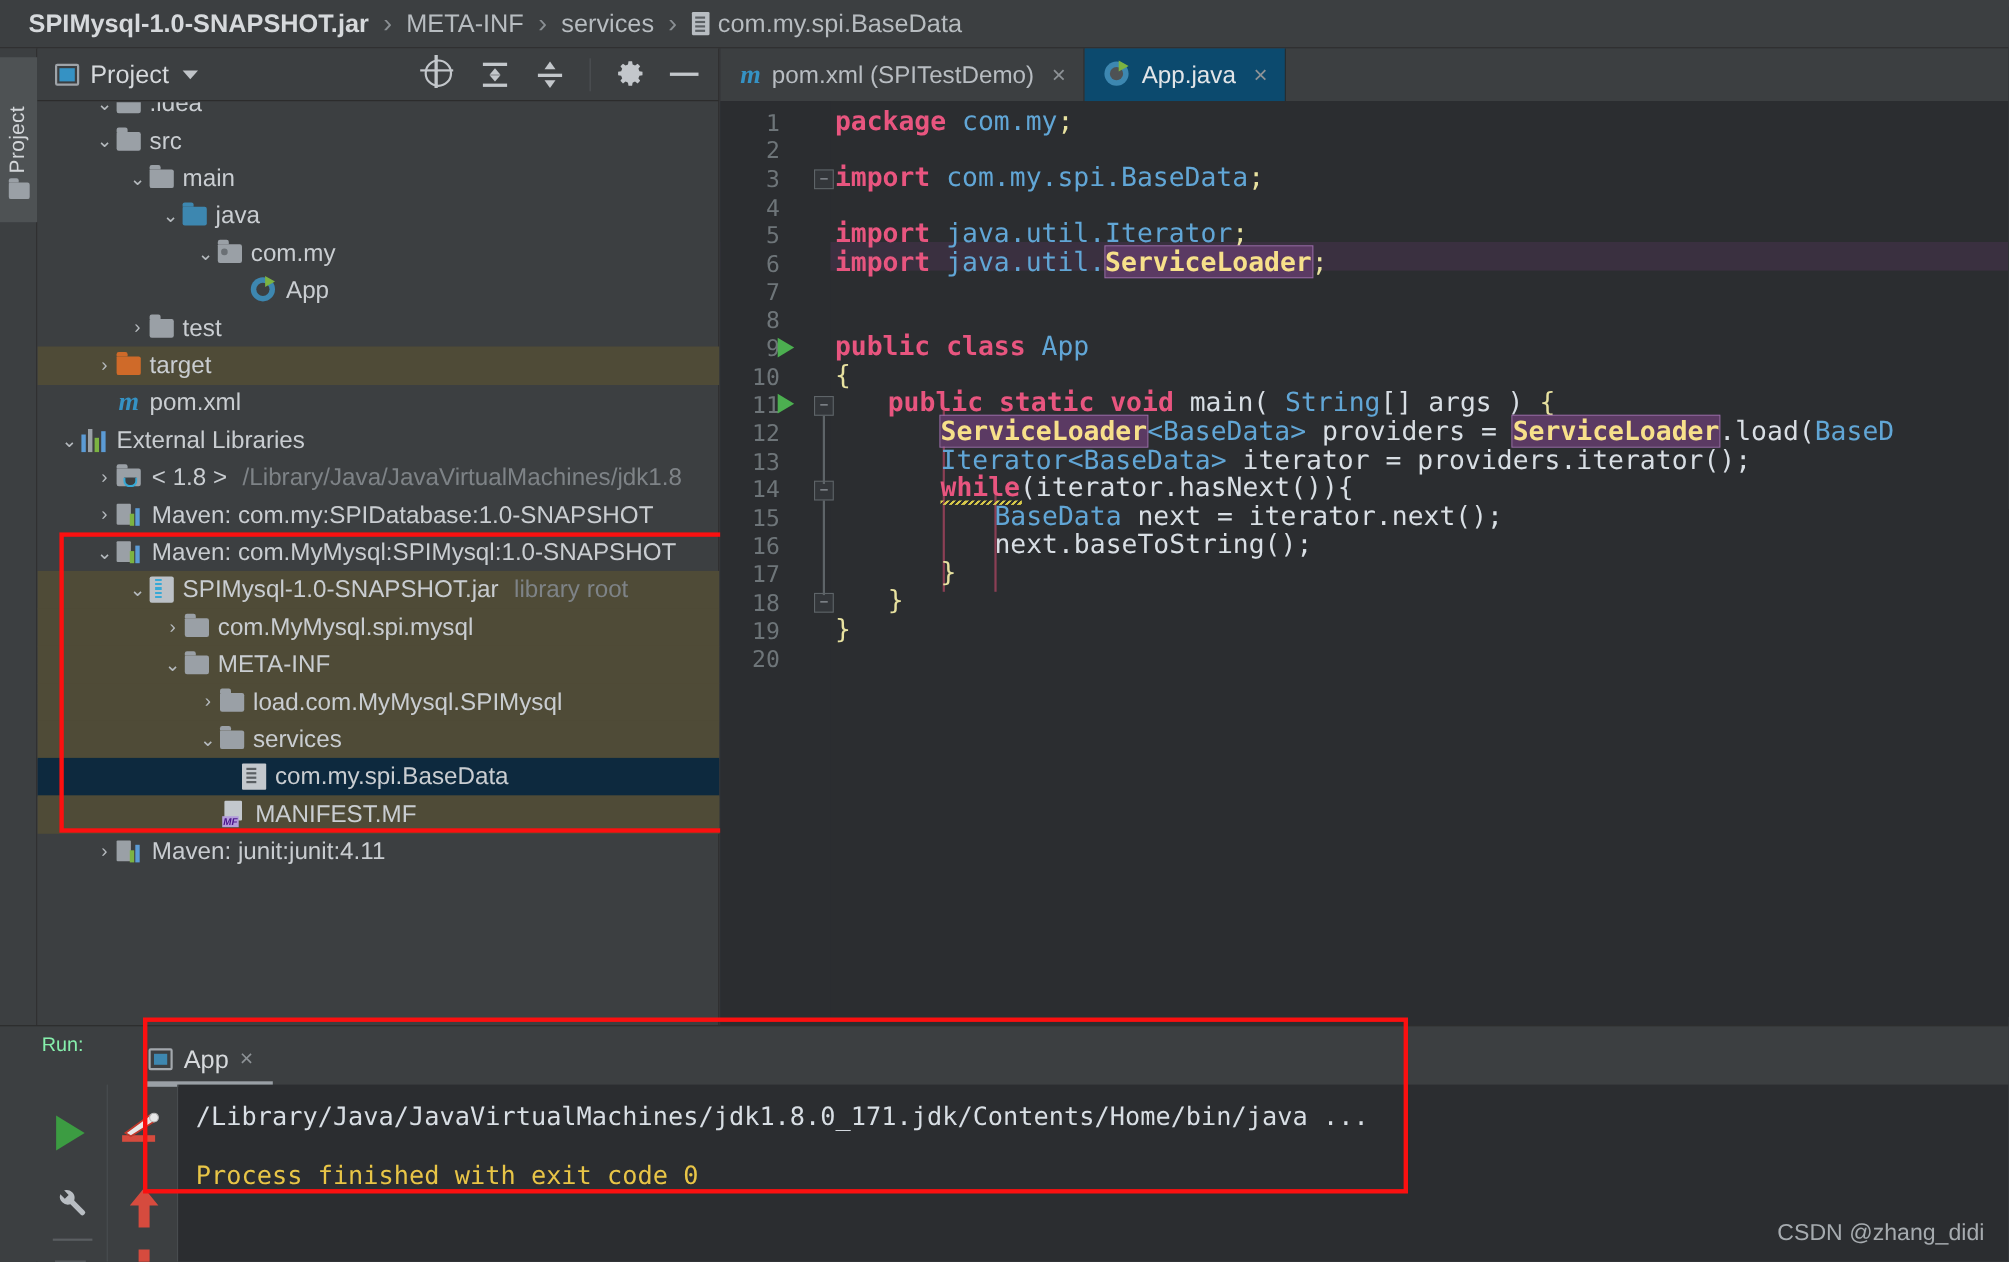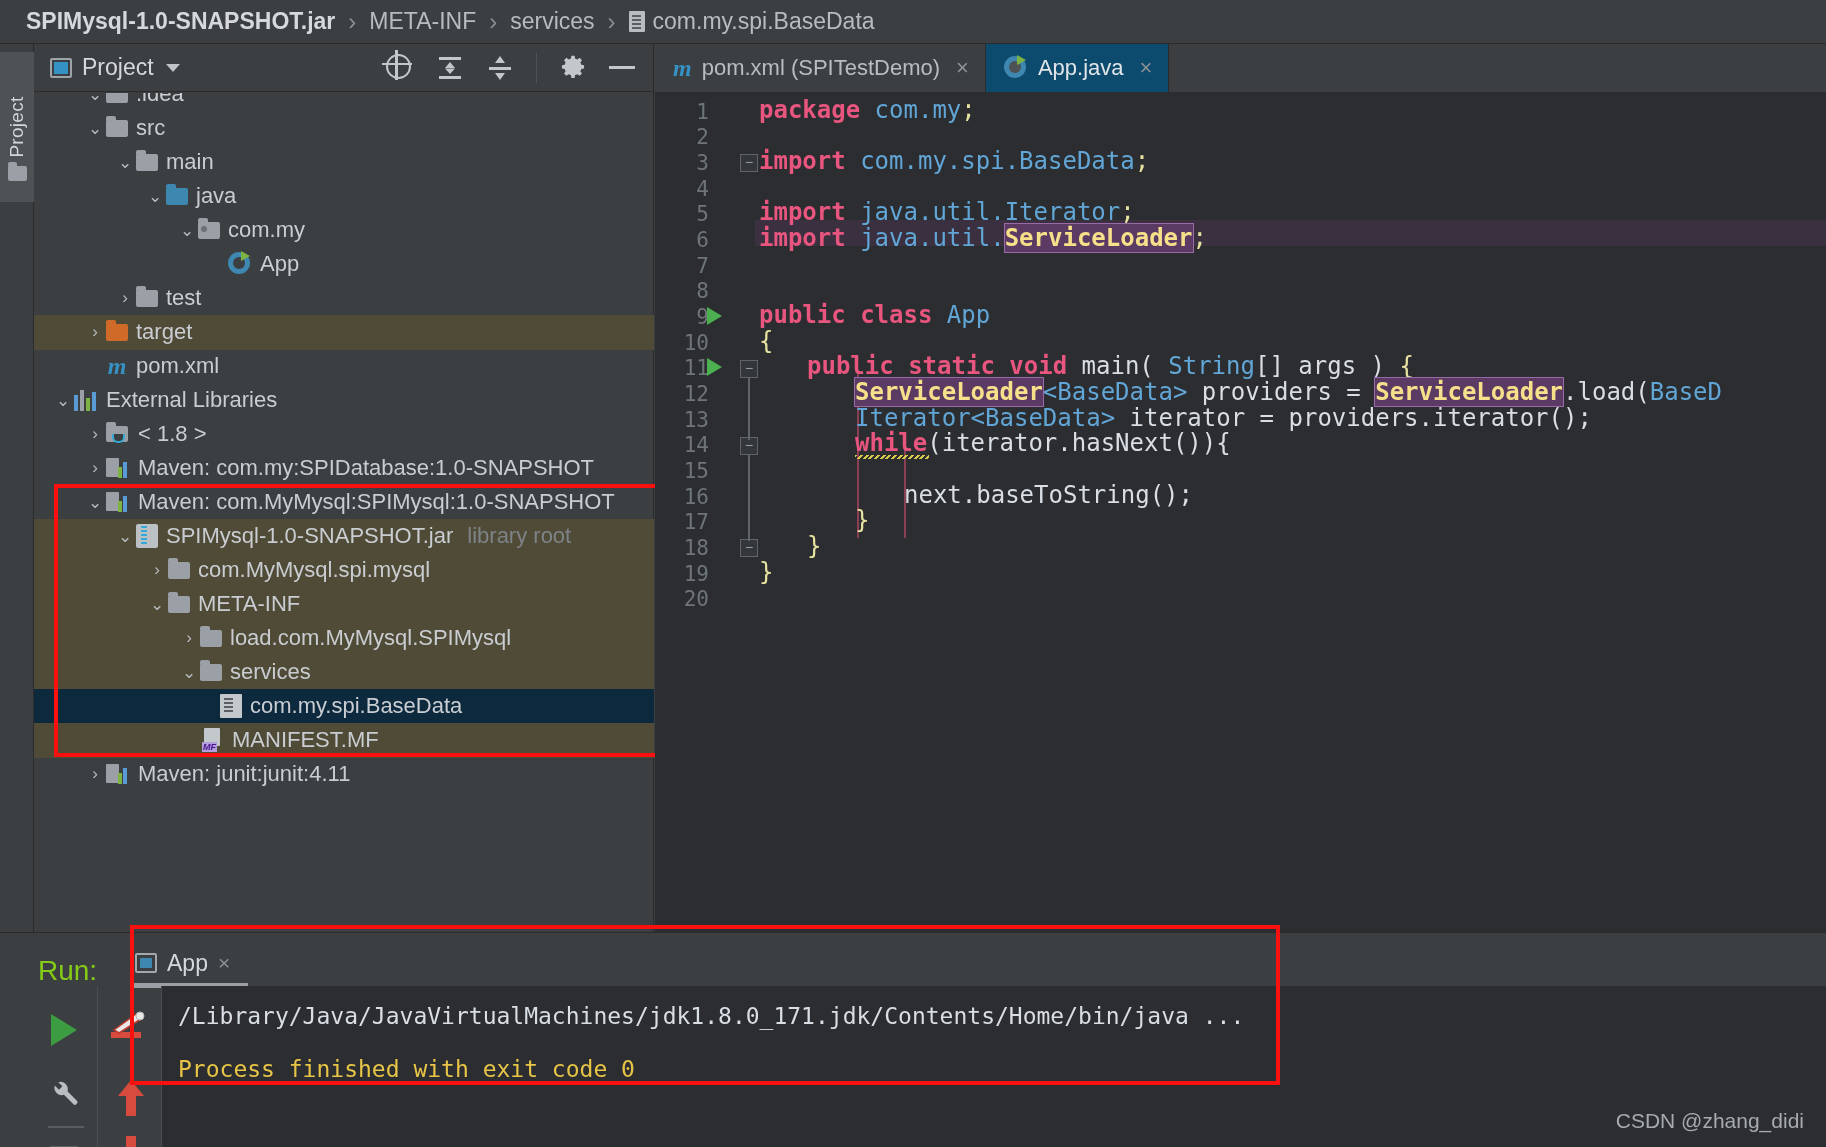--- a/index.html
+++ b/index.html
@@ -200,21 +200,21 @@
     position:absolute; height:4px;
     background:repeating-linear-gradient(135deg,#d7c94a 0 2px, transparent 2px 4px);
   }
 
   
   .run-panel{
     position:absolute; left:0; top:932px; right:0; bottom:0; background:#3c3f41;
     border-top:1px solid #2b2b2b;
   }
   .run-label{
-    position:absolute; left:38px; top:22px; font-size:28px; color:#84cc16;
+    position:absolute; left:38px; top:6px; font-size:18px; color:#86efac;
   }
   .run-tab{
     position:absolute; left:125px; top:8px; height:44px; display:flex; align-items:center; gap:10px;
     padding:0 10px; font-size:23px; color:#d6d9dc;
   }
   .run-tab-underline{ position:absolute; left:132px; top:50px; width:116px; height:5px; background:#9aa0a6;}
   .run-tab-ico{ width:22px;height:20px;border:2px solid #a3a8ad; border-radius:2px; position:relative;}
   .run-tab-ico::after{content:"";position:absolute;left:3px;top:3px;right:3px;bottom:3px;background:#3d87b0;}
   .run-tab .x{ color:#8d9296; font-size:21px;}
 
@@ -371,20 +371,21 @@
           </span>
         <span class="lbl">External Libraries</span>
       </div>
       <div class="row" style="position:absolute; top:324px; left:0; width:620px; padding-left:50px;">
         <span class="arrow">›</span>
         <span class="icon-jdk">
             <i class="f"></i>
             <i class="cup"></i>
           </span>
         <span class="lbl">&lt; 1.8 &gt;</span>
+        <span class="dim">/Library/Java/JavaVirtualMachines/jdk1.8</span>
       </div>
       <div class="row" style="position:absolute; top:358px; left:0; width:620px; padding-left:50px;">
         <span class="arrow">›</span>
         <span class="icon-maven">
             <i class="bk"></i>
             <i class="b1"></i>
             <i class="b2"></i>
           </span>
         <span class="lbl">Maven: com.my:SPIDatabase:1.0-SNAPSHOT</span>
       </div>
@@ -512,20 +513,21 @@
         <div class="cl" style="top:57px;"><span class="kw">import</span><span class="type"> com.my.spi.</span><span class="type">BaseData</span><span class="sym">;</span></div>
         <div class="cl" style="top:108px;"><span class="kw">import</span><span class="type"> java.util.</span><span class="type">Iterator</span><span class="sym">;</span></div>
         <div class="cl" style="top:134px;"><span class="kw">import</span><span class="type"> java.util.</span><span class="hlident">ServiceLoader</span><span class="sym">;</span></div>
         <div class="cl" style="top:211px;"><span class="kw">public class </span><span class="type">App</span></div>
         <div class="cl" style="top:237px;"><span class="sym">{</span></div>
         <div class="cl" style="top:262px; left:48px;"><span class="kw">public static void </span><span class="plain">main</span><span class="plain">( </span><span class="type">String</span><span class="plain">[] args </span><span class="plain">) </span><span class="sym">{</span></div>
         <div class="cl" style="top:288px; left:96px;"><span class="hlident">ServiceLoader</span><span class="type">&lt;BaseData&gt;</span><span class="plain"> providers = </span><span class="hlident">ServiceLoader</span><span class="plain">.load(</span><span class="type">BaseD</span></div>
         <div class="cl" style="top:314px; left:96px;"><span class="type">Iterator&lt;BaseData&gt;</span><span class="plain"> iterator = providers.iterator();</span></div>
         <div class="cl" style="top:339px; left:96px;"><span class="kw">while</span><span class="plain">(iterator.hasNext()){</span></div>
         <div class="squiggle" style="left:96px; top:363px; width:74px;"></div>
+        <div class="cl" style="top:365px; left:145px;"><span class="type">BaseData</span><span class="plain"> next = iterator.next();</span></div>
         <div class="cl" style="top:391px; left:145px;"><span class="plain">next.baseToString();</span></div>
         <div class="cl" style="top:416px; left:96px;"><span class="sym">}</span></div>
         <div class="cl" style="top:442px; left:48px;"><span class="sym">}</span></div>
         <div class="cl" style="top:468px;"><span class="sym">}</span></div>
       </div>
     </div>
   </div>
 
   <div class="run-panel">
     <div class="run-label">Run:</div>

